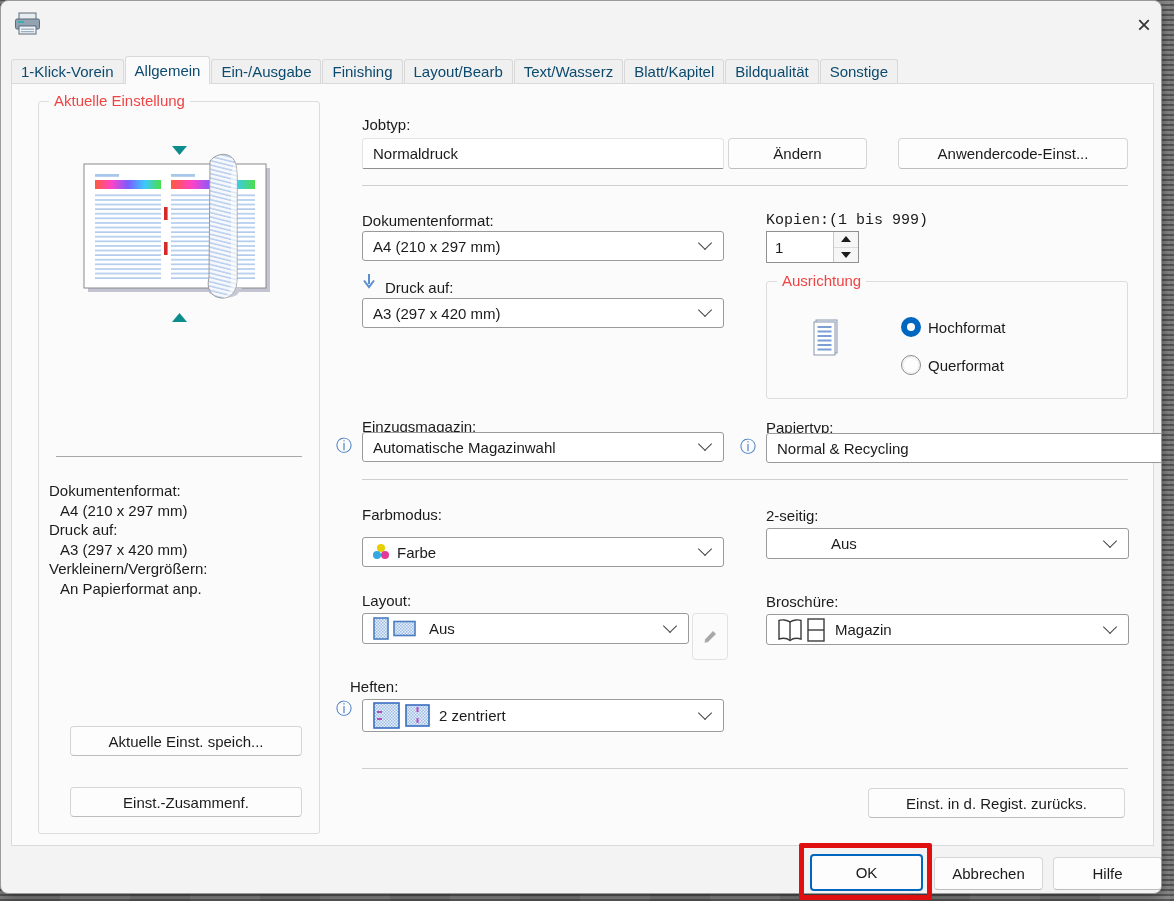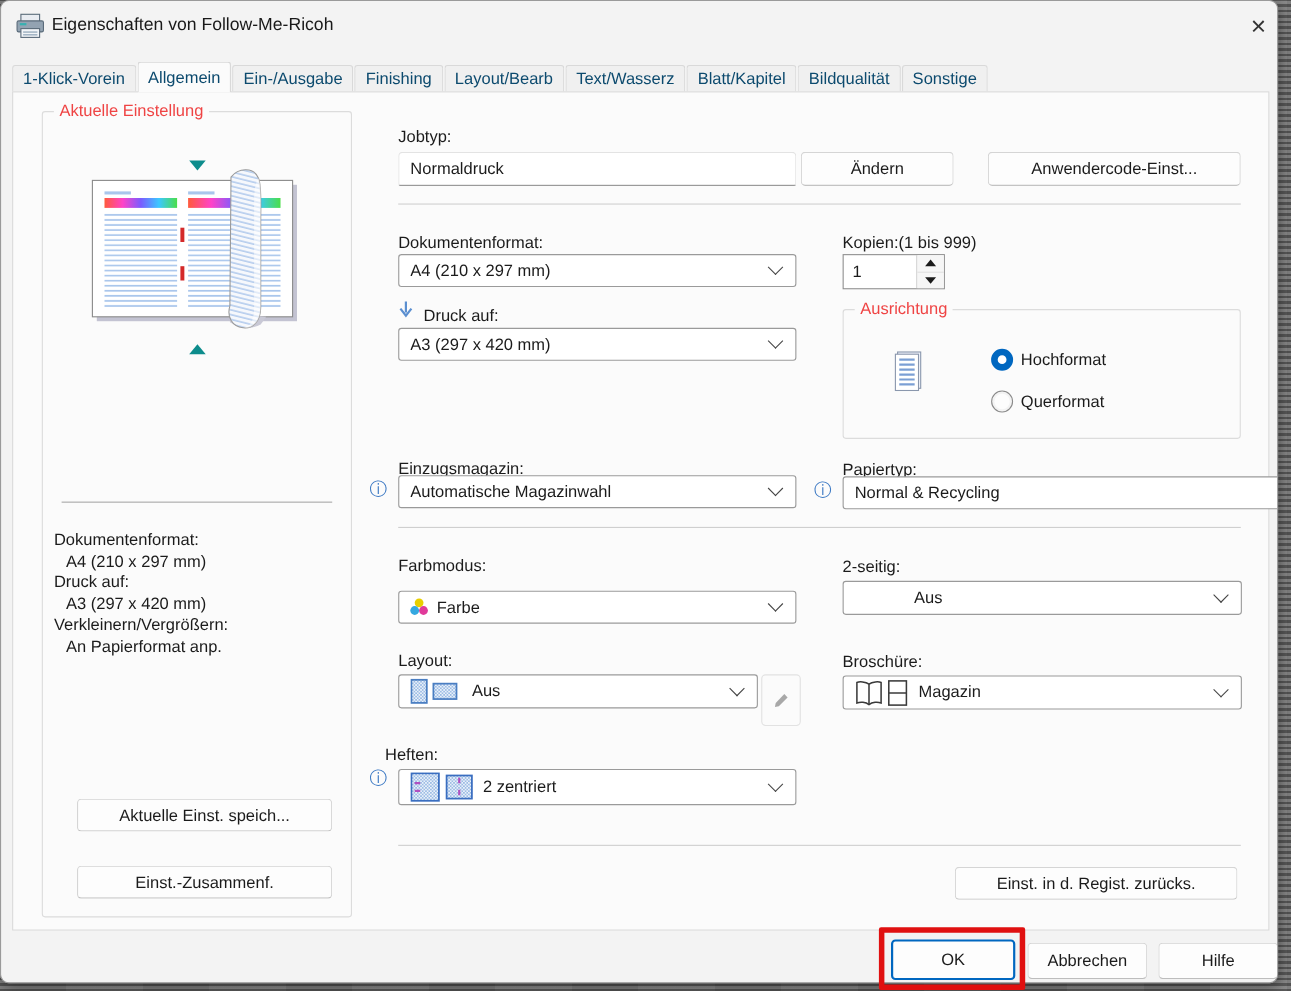--- a/index.html
+++ b/index.html
@@ -116,21 +116,20 @@
     <span class="abs" style="left:13px;top:10px;">
       <svg width="27" height="26" viewBox="0 0 27 26">
         <rect x="5" y="2" width="17" height="7" fill="#e8ecf1" stroke="#5a6b7a"></rect>
         <rect x="1.5" y="8" width="24" height="10" rx="1.5" fill="#93a3b2" stroke="#5a6b7a"></rect>
         <rect x="4" y="10" width="6" height="2" fill="#37b0b0"></rect>
         <rect x="5" y="15" width="17" height="8" fill="#f2f5f8" stroke="#5a6b7a"></rect>
         <rect x="7" y="17.5" width="13" height="1.3" fill="#9db0c0"></rect>
         <rect x="7" y="20" width="13" height="1.3" fill="#9db0c0"></rect>
       </svg>
     </span>
-    <div class="abs lbl title-text">Eigenschaften von Follow-Me-Ricoh</div>
     <div class="abs close-x">×</div>
 
     <div class="abs tabs">
       <div class="tab">1-Klick-Vorein</div>
       <div class="tab active">Allgemein</div>
       <div class="tab">Ein-/Ausgabe</div>
       <div class="tab">Finishing</div>
       <div class="tab">Layout/Bearb</div>
       <div class="tab">Text/Wasserz</div>
       <div class="tab">Blatt/Kapitel</div>
@@ -186,21 +185,21 @@
     <div class="abs btn" style="left:897px;top:137px;width:230px;height:31px;">Anwendercode-Einst...</div>
 
     <div class="abs sep" style="left:361px;top:184px;width:766px;"></div>
 
     <div class="abs lbl" style="left:361px;top:211px;z-index:3;">Dokumentenformat:</div>
     <div class="abs combo" style="left:361px;top:230px;width:362px;height:30px;">
       <span class="ctext">A4 (210 x 297 mm)</span>
       <span class="chev"></span>
     </div>
 
-    <div class="abs lbl" style="left:765px;top:211px;z-index:3;">Kopien:(1 bis 999)</div>
+    <div class="abs lbl" style="left:765px;top:211px;z-index:3;font-family:Liberation Mono, monospace;">Kopien:(1 bis 999)</div>
     <div class="abs spin-wrap" style="left:765px;top:230px;width:93px;height:32px;">
       <span class="spin-val">1</span>
       <span class="spin-btns">
         <span class="spin-up">
             <span class="tri-up"></span>
           </span>
         <span class="spin-dn">
             <span class="tri-dn"></span>
           </span>
       </span>

